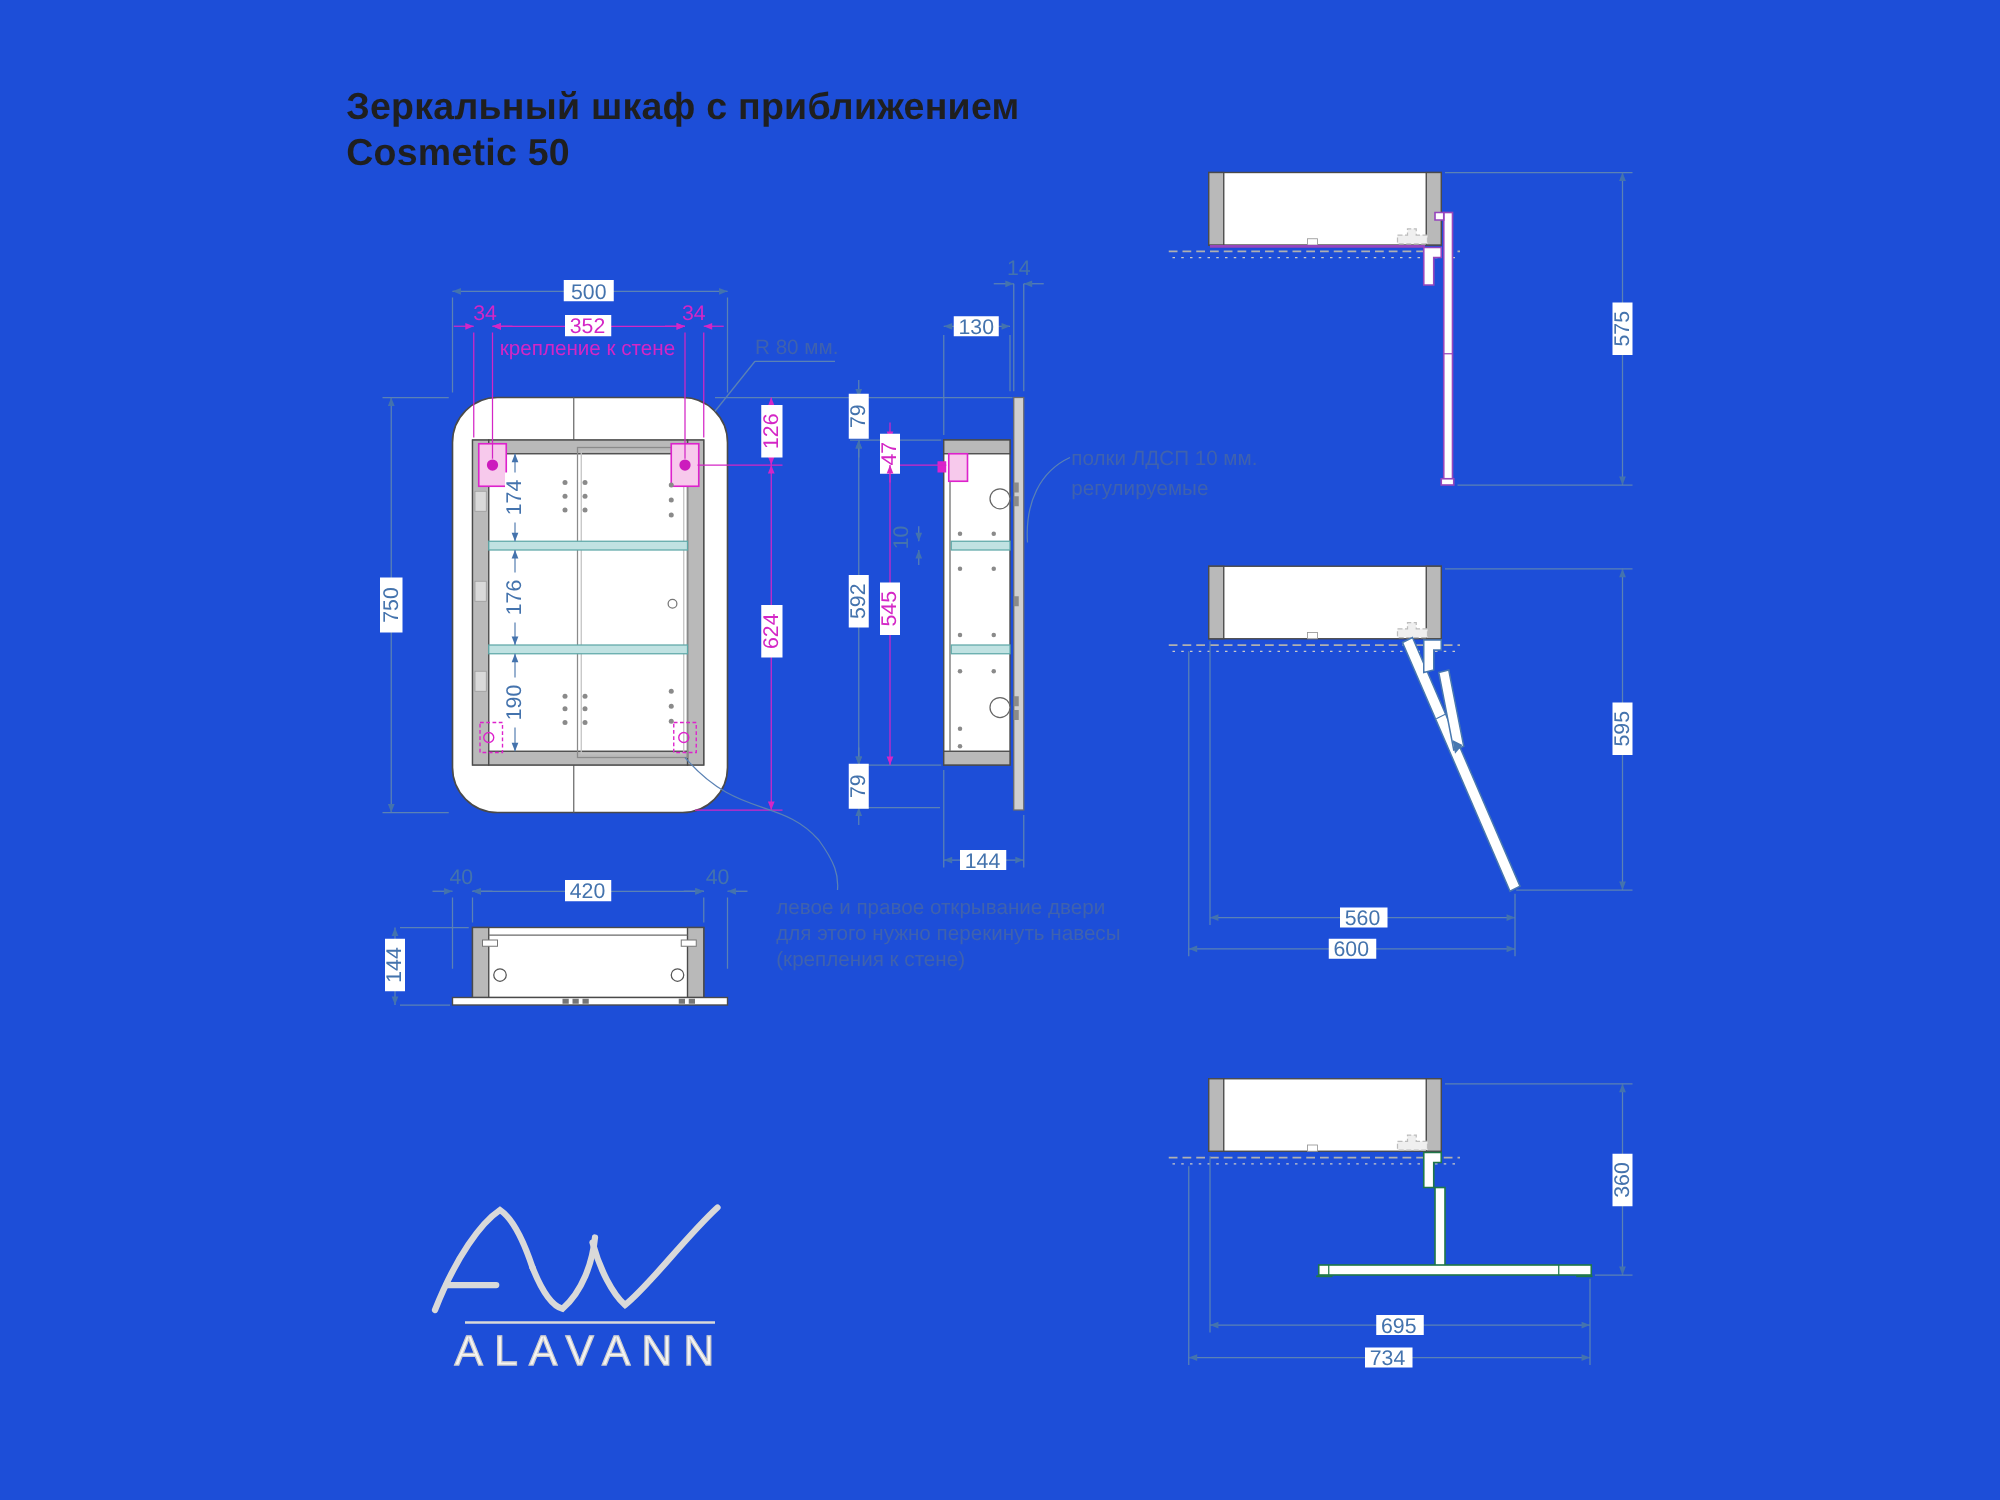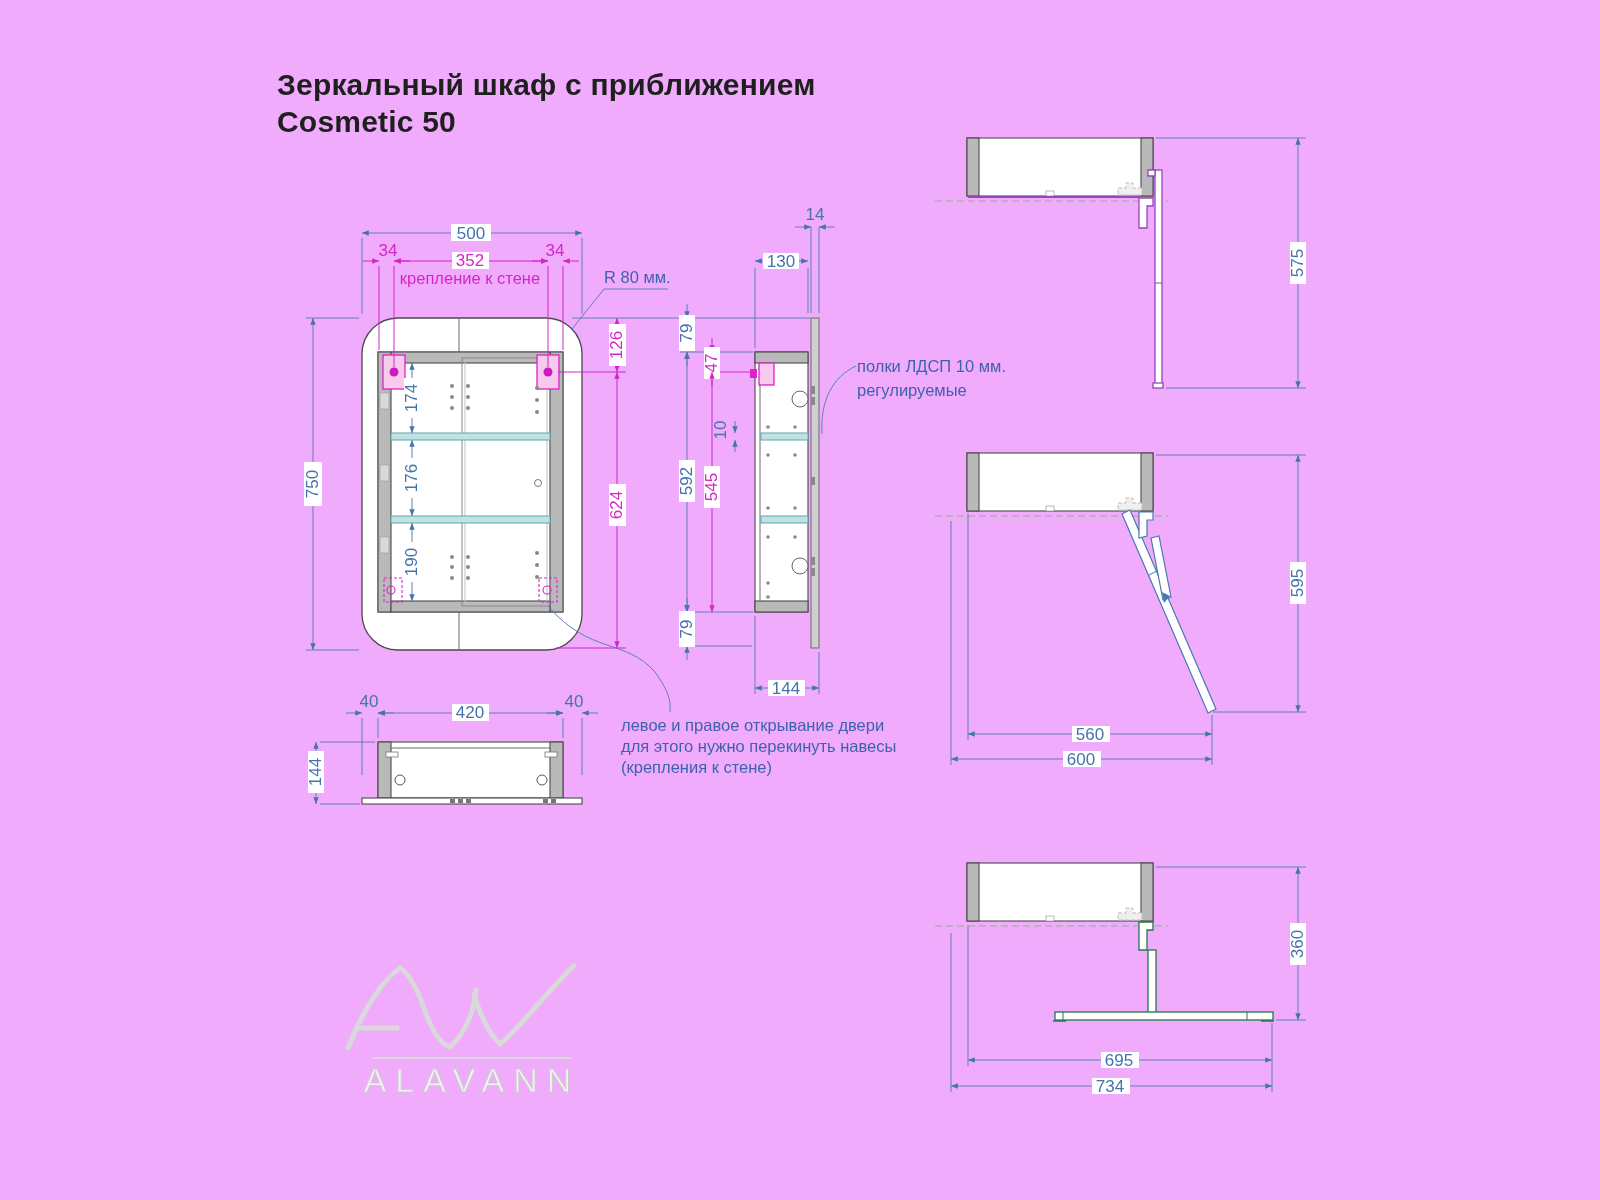--- a/index.html
+++ b/index.html
@@ -1,16 +1,16 @@
 <!DOCTYPE html>
 <html><head>
 <meta charset="utf-8">
 <style>
   html,body{margin:0;padding:0;background:#ffffff;}
-  .stage{position:relative;width:1600px;height:1200px;background:#f0abfc;overflow:hidden;}
+  .stage{position:relative;width:1600px;height:1200px;background:#1d4ed8;overflow:hidden;}
   svg{display:block;font-family:"Liberation Sans",sans-serif;}
   text{font-family:"Liberation Sans",sans-serif;}
   .dim{font-size:17px;}
   .blue{fill:#4473ad;}
   .mag{fill:#d426c6;}
   .note{font-size:16.5px;fill:#3f62ae;}
   .lblmag{font-size:16.5px;fill:#d426c6;}
   .title1{font-size:30px;font-weight:600;fill:#1f1f1f;letter-spacing:0.2px;}
   .db{stroke:#5b82b4;stroke-width:1;fill:none;}
   .dm{stroke:#d426c6;stroke-width:1;fill:none;}

